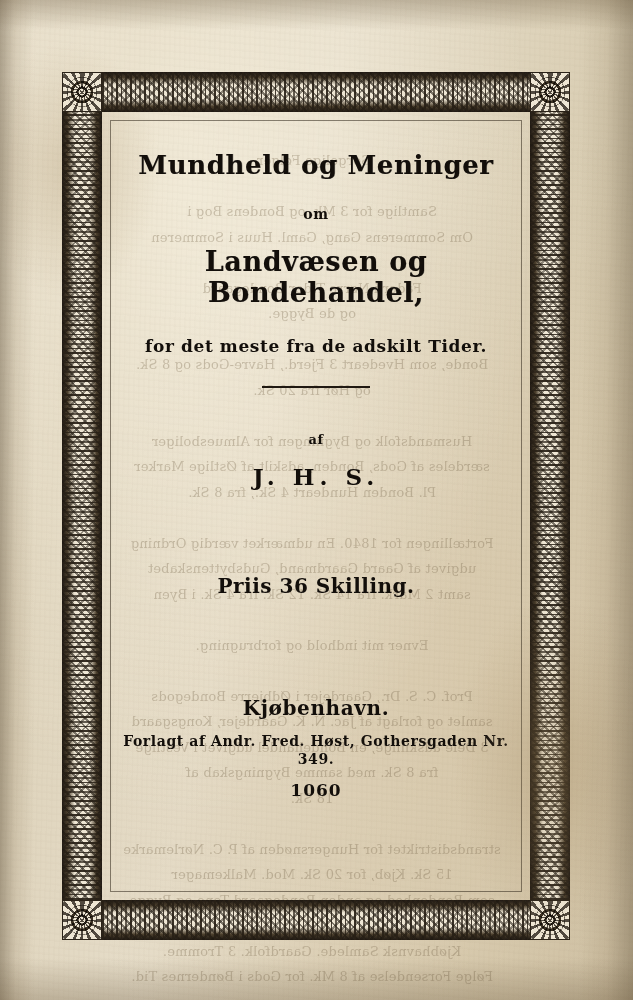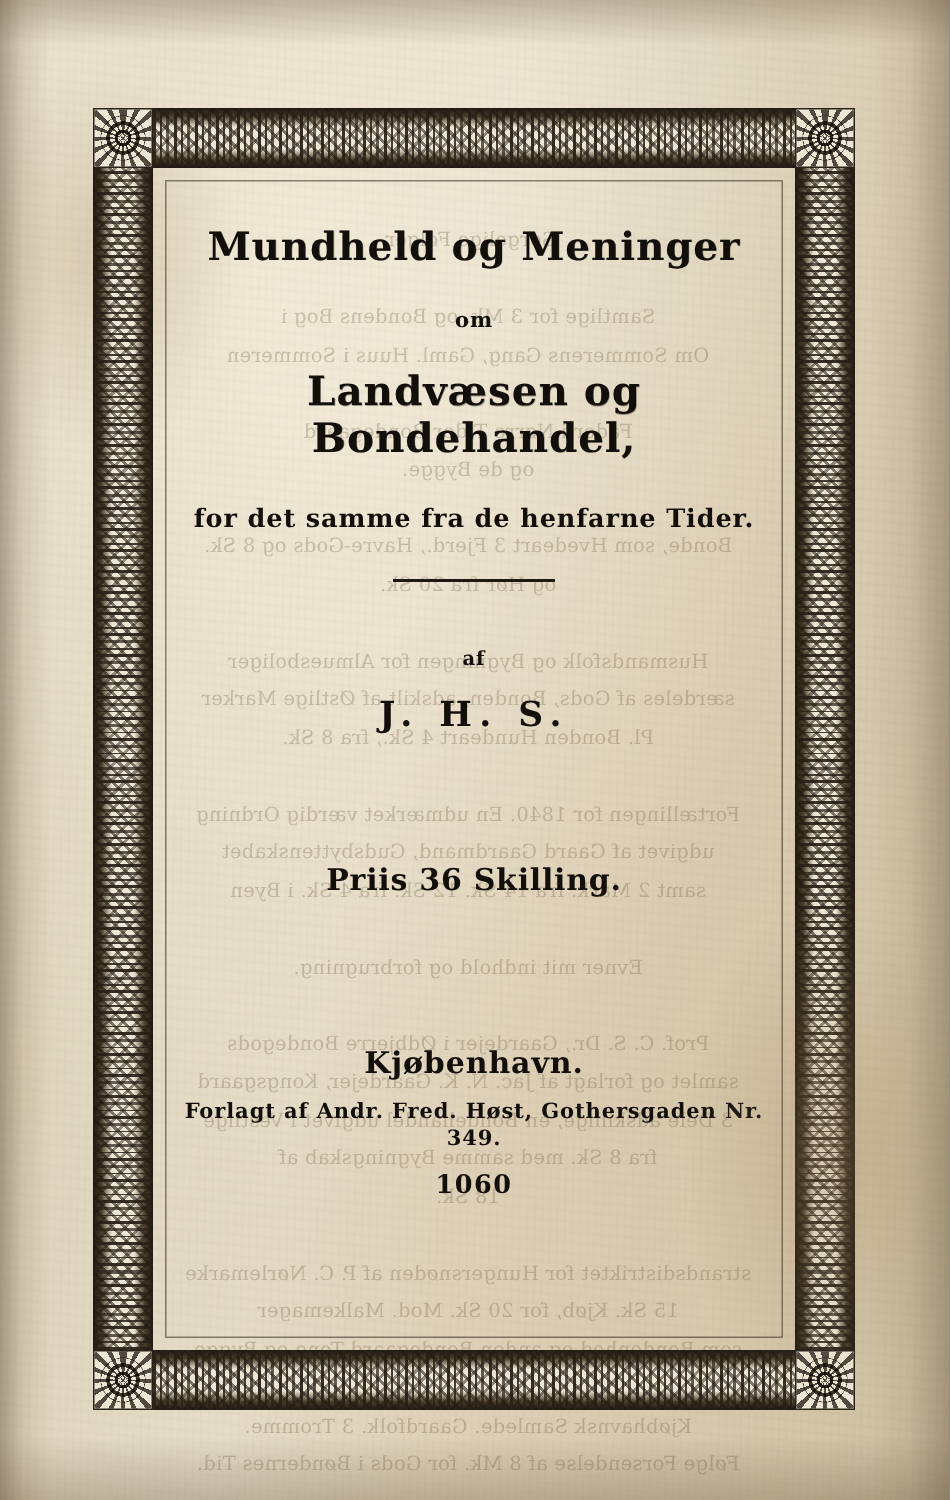--- a/index.html
+++ b/index.html
@@ -314,21 +314,21 @@
     <div class="rosette r-bl"></div>
     <div class="rosette r-br"></div>
 
     <div class="inner-rule"></div>
   </div>
 
   <div class="content">
     <div class="fraktur line-1">Mundheld og Meninger</div>
     <div class="fraktur line-om">om</div>
     <div class="fraktur line-2">Landvæsen og Bondehandel,</div>
-    <div class="fraktur line-3">for det samme fra de henfarne Tider.</div>
+    <div class="fraktur line-3">for det meste fra de adskilt Tider.</div>
 
     <div class="rule-short"></div>
 
     <div class="fraktur line-af">af</div>
     <div class="fraktur line-initials">J. H. S.</div>
 
     <div class="fraktur line-price">Priis 36 Skilling.</div>
 
     <div class="fraktur line-city">Kjøbenhavn.</div>
     <div class="fraktur line-publisher">Forlagt af Andr. Fred. Høst, Gothersgaden Nr. 349.</div>

